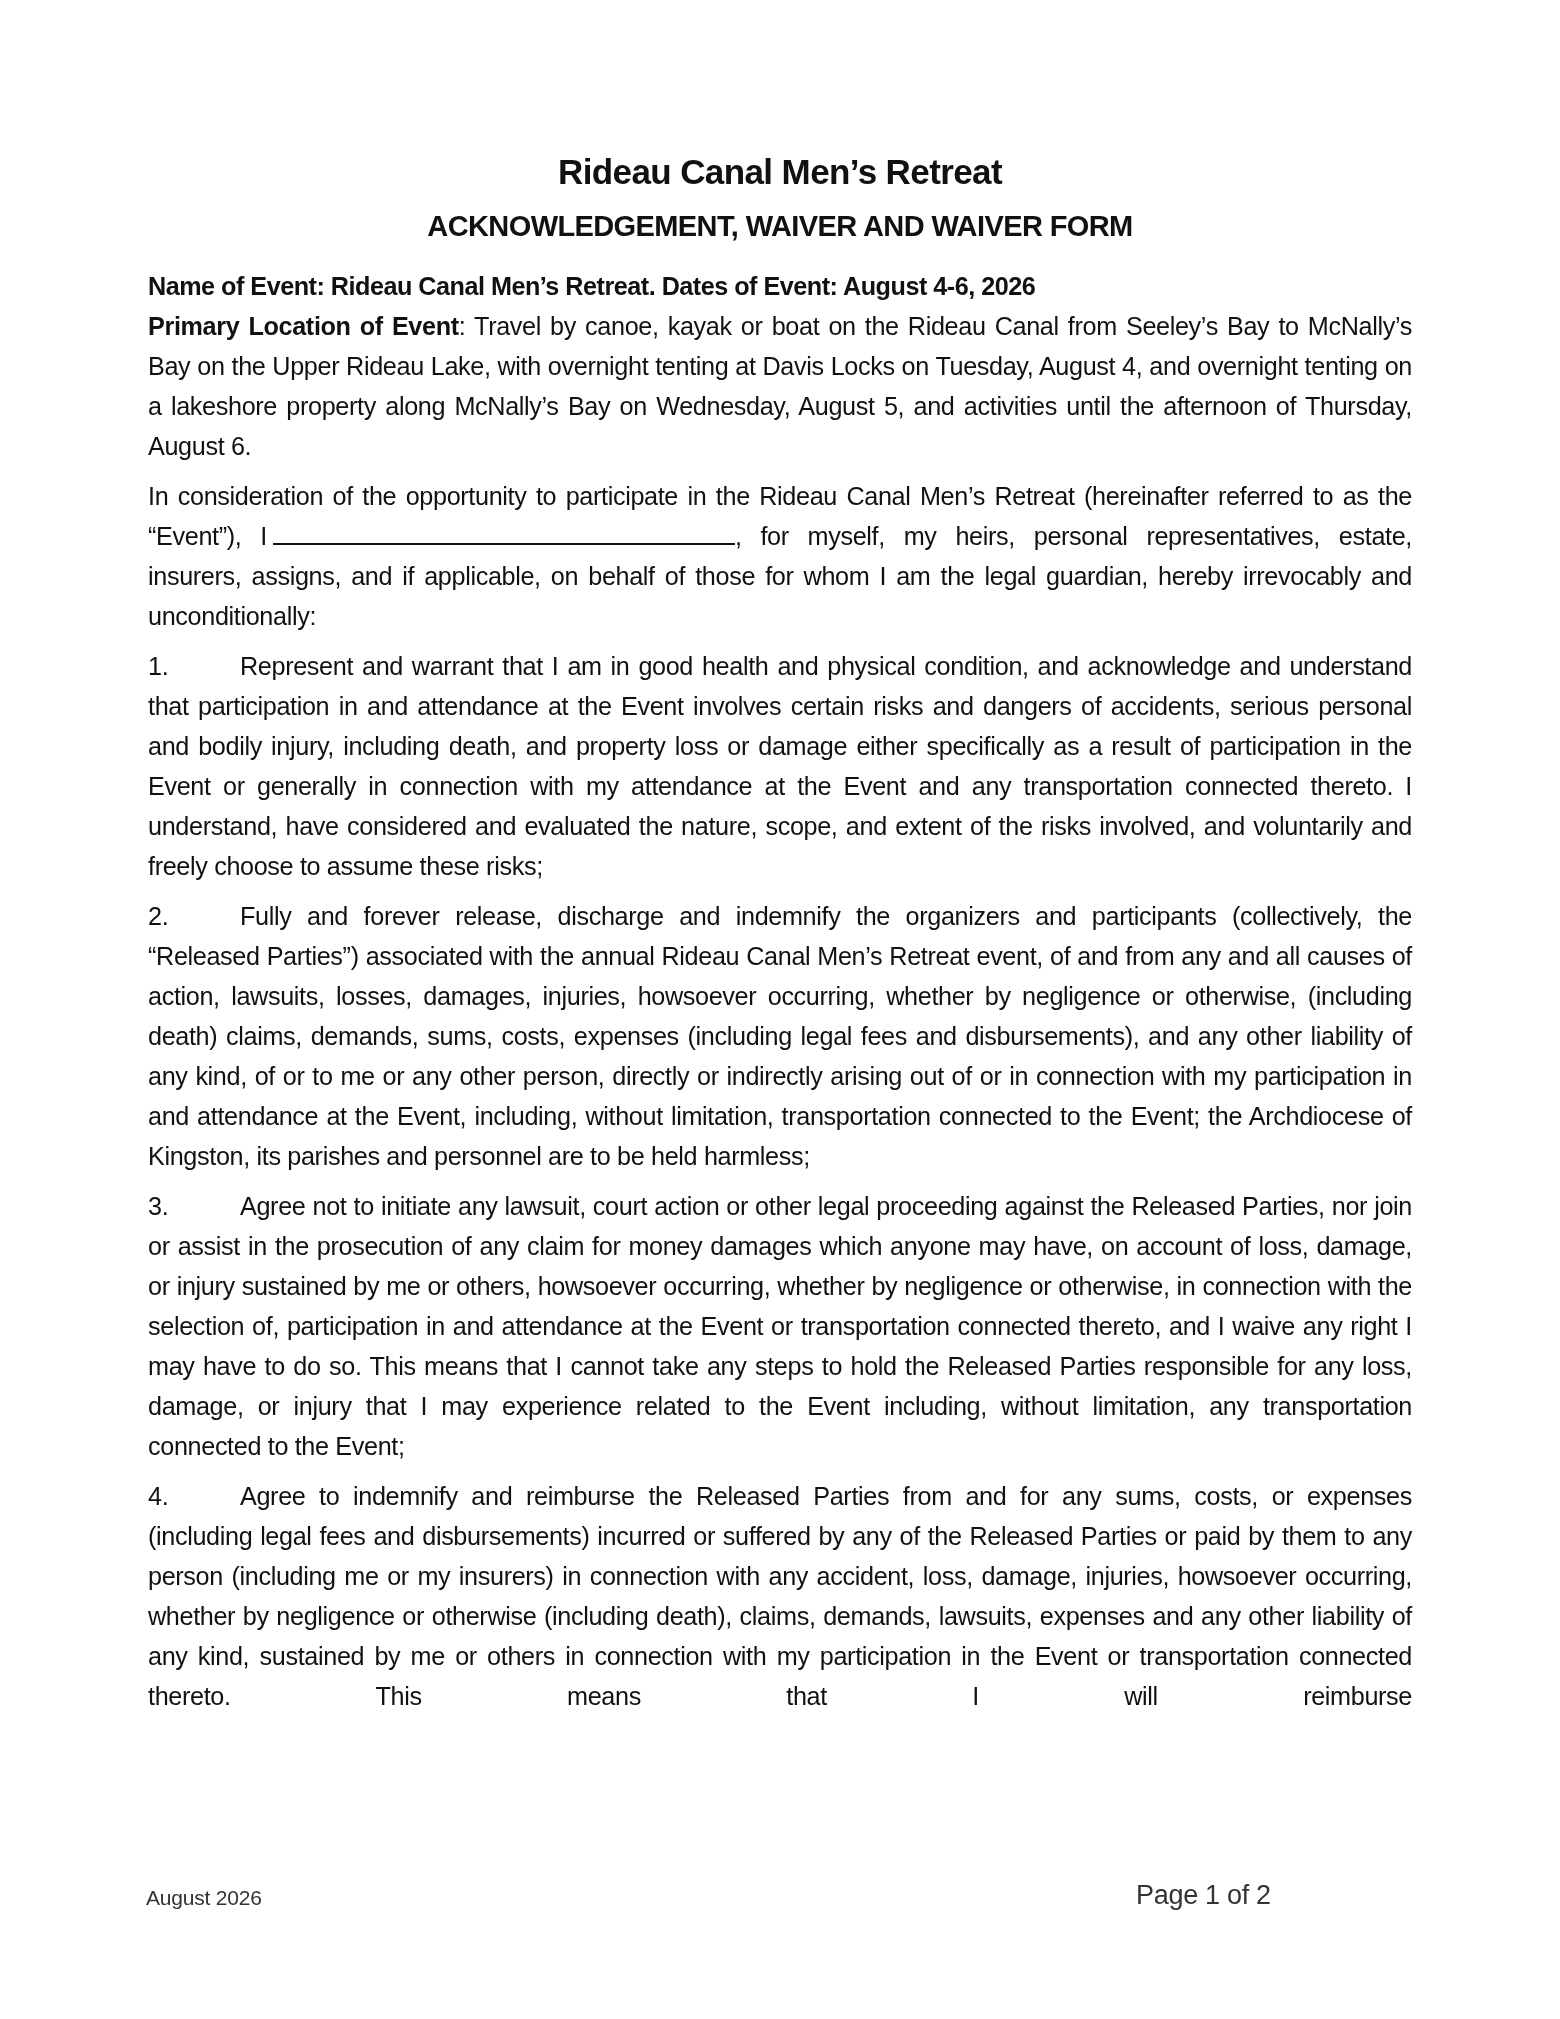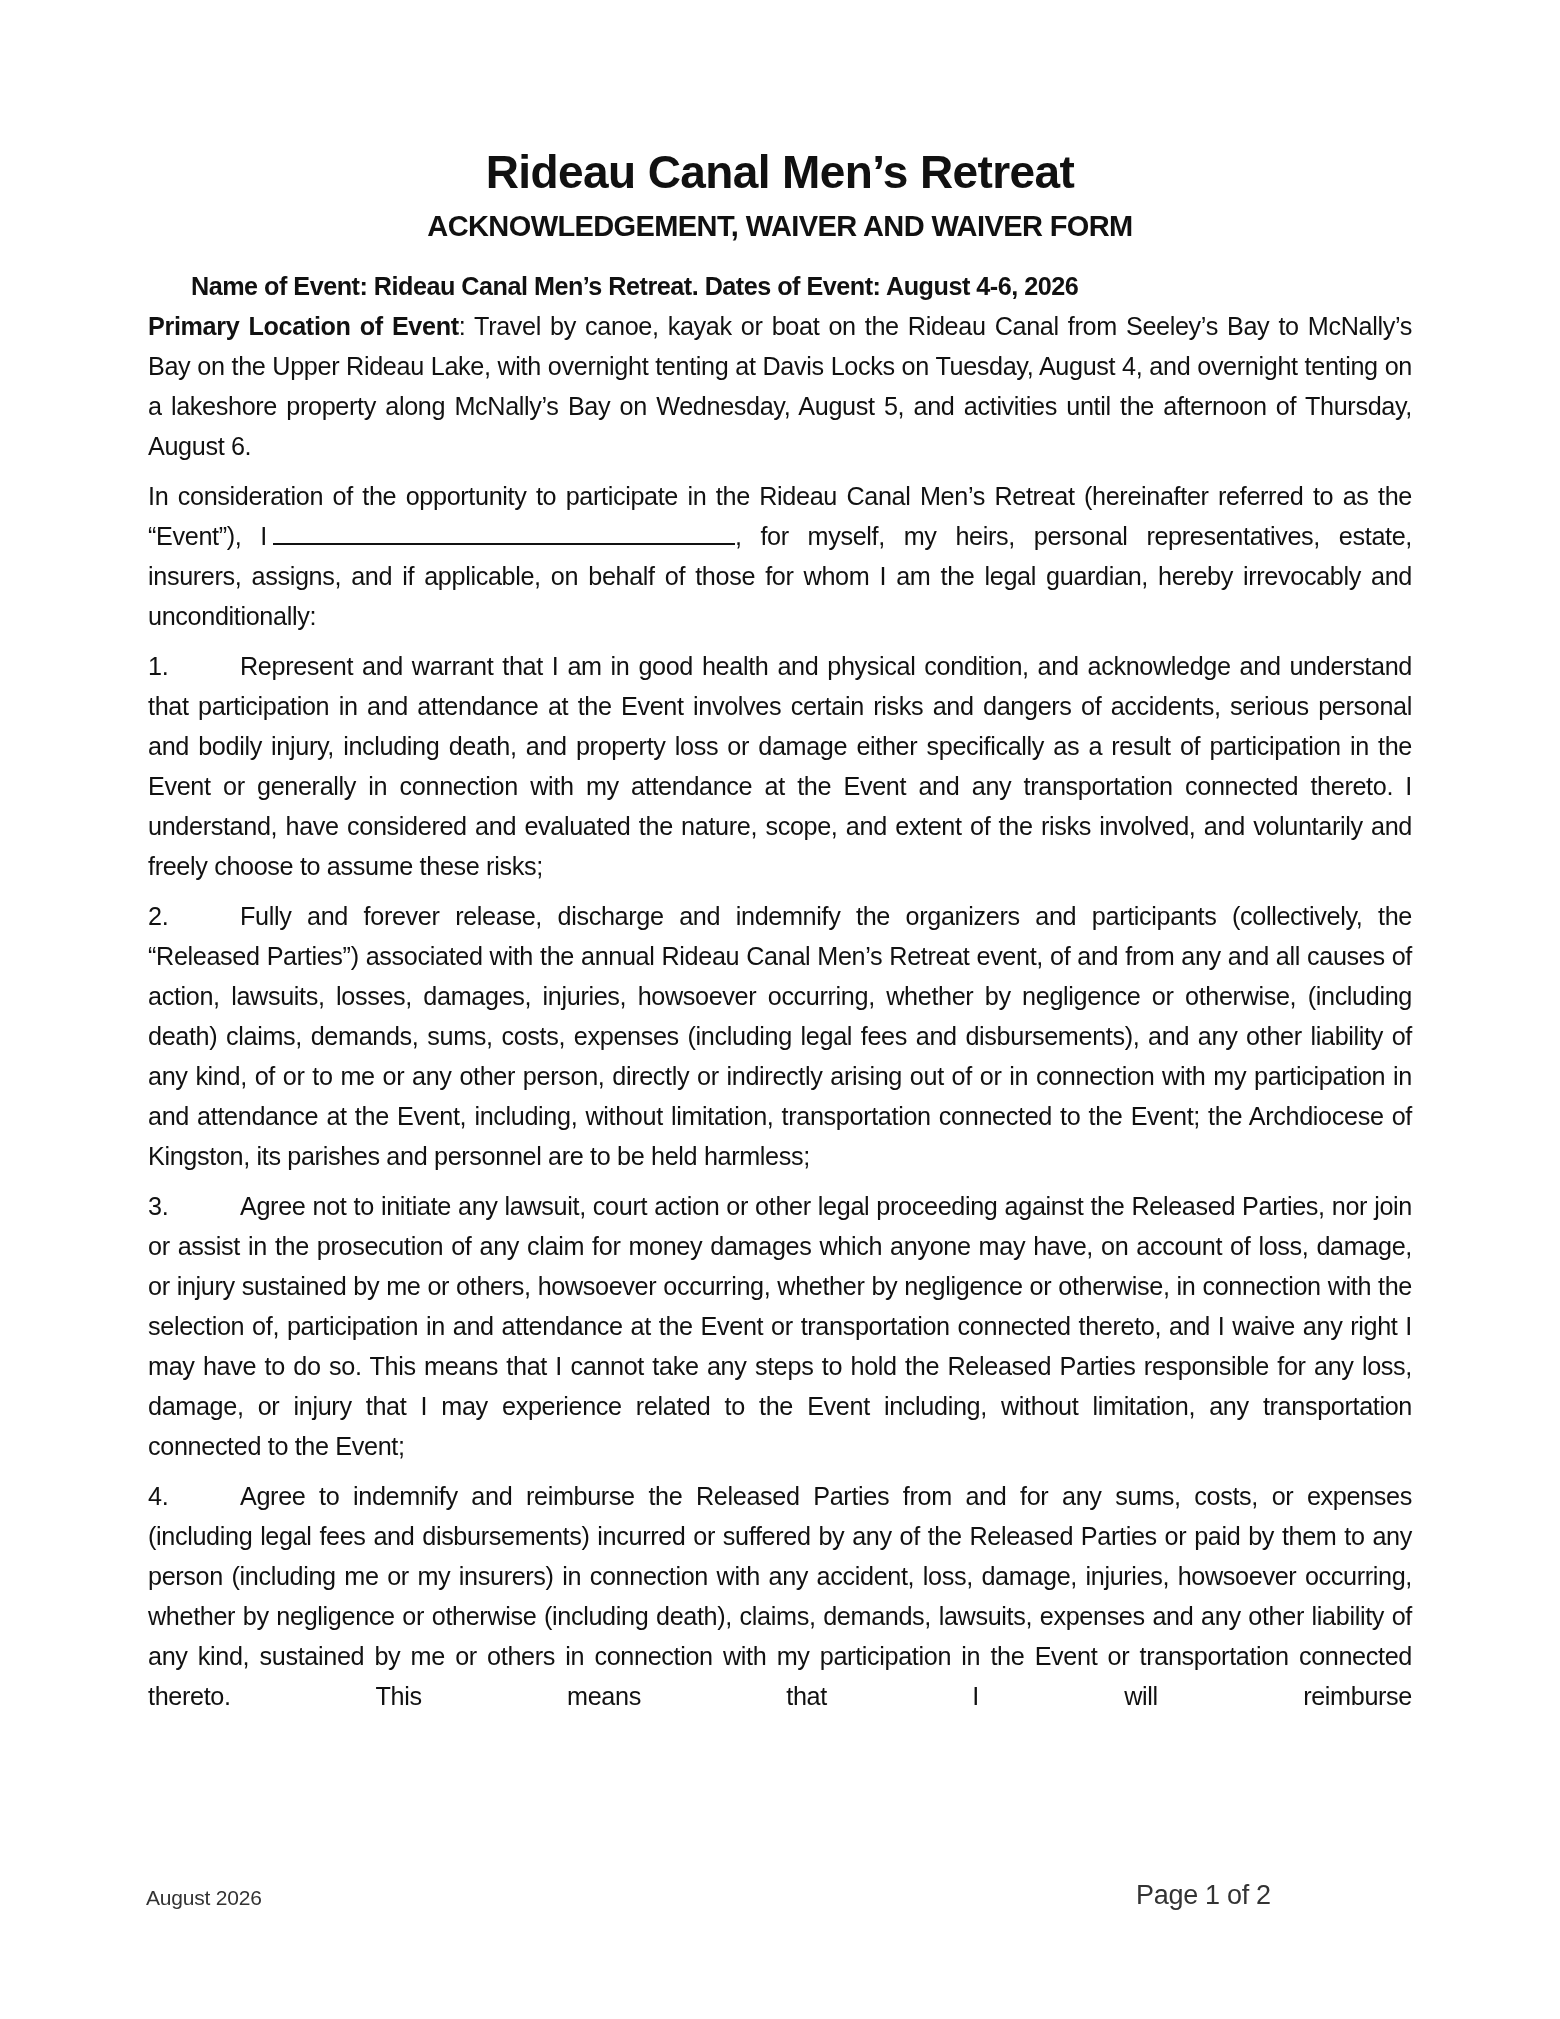--- a/index.html
+++ b/index.html
@@ -21,21 +21,21 @@
     top: 0;
     width: 1264px;
   }
   .title {
     position: absolute;
     top: 148px;
     left: 0;
     width: 1264px;
     text-align: center;
     font-weight: bold;
-    font-size: 46px;
+    font-size: 35px;
     letter-spacing: -0.6px;
     line-height: 48px;
     margin: 0;
   }
   .subtitle {
     position: absolute;
     top: 206px;
     left: 0;
     width: 1264px;
     text-align: center;
@@ -57,21 +57,20 @@
   }
   .para {
     margin: 0 0 10px 0;
     text-align: justify;
     text-align-last: left;
   }
   .para.event-line {
     font-weight: bold;
     margin-bottom: 0;
     letter-spacing: -0.5px;
-    margin-left: 43px;
   }
   .bold {
     font-weight: bold;
   }
   .item-num {
     display: inline-block;
     width: 92px;
   }
   .blank {
     display: inline-block;

